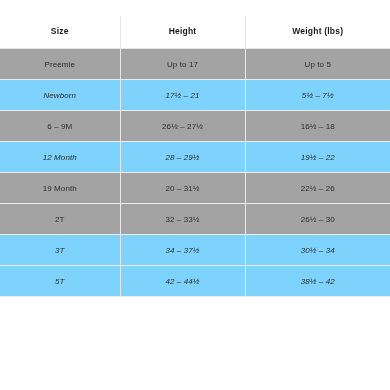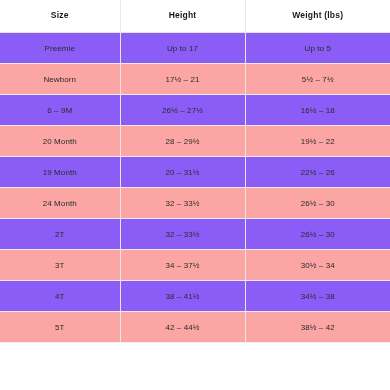--- a/index.html
+++ b/index.html
@@ -12,21 +12,21 @@
     background: #ffffff;
     font-family: "Liberation Sans", sans-serif;
     -webkit-font-smoothing: antialiased;
     overflow: hidden;
   }
 
   #size-chart {
     width: 390px;
     height: 390px;
     box-sizing: border-box;
-    padding-top: 0;
+    padding-top: 16px;
     background: #ffffff;
     position: relative;
   }
 
   table.chart-table {
     width: 390px;
     border-collapse: collapse;
     table-layout: fixed;
   }
 
@@ -58,24 +58,25 @@
     border-bottom: 1px solid #ececec;
     vertical-align: middle;
     letter-spacing: 0.1px;
     white-space: nowrap;
   }
   tbody td.cell-div-right {
     border-right: 1px solid #e8e8e8;
   }
 
   tbody tr.row-shaded td {
-    background: #fca5a5;
+    background: #7dd3fc;
+    font-style: italic;
   }
   tbody tr.row-plain td {
-    background: #8b5cf6;
+    background: #a3a3a3;
   }
 </style>
 </head>
 <body>
 
 <div id="size-chart">
   <table class="chart-table">
     <colgroup>
       <col class="col-size">
       <col class="col-height">
@@ -98,49 +99,39 @@
         <td class="cell-div-right">Newborn</td>
         <td class="cell-div-right">17½ – 21</td>
         <td>5½ – 7½</td>
       </tr>
       <tr class="row-plain">
         <td class="cell-div-right">6 – 9M</td>
         <td class="cell-div-right">26½ – 27½</td>
         <td>16½ – 18</td>
       </tr>
       <tr class="row-shaded">
-        <td class="cell-div-right">20 Month</td>
+        <td class="cell-div-right">12 Month</td>
         <td class="cell-div-right">28 – 29½</td>
         <td>19½ – 22</td>
       </tr>
       <tr class="row-plain">
         <td class="cell-div-right">19 Month</td>
         <td class="cell-div-right">20 – 31½</td>
         <td>22½ – 26</td>
-      </tr>
-      <tr class="row-shaded">
-        <td class="cell-div-right">24 Month</td>
-        <td class="cell-div-right">32 – 33½</td>
-        <td>26½ – 30</td>
       </tr>
       <tr class="row-plain">
         <td class="cell-div-right">2T</td>
         <td class="cell-div-right">32 – 33½</td>
         <td>26½ – 30</td>
       </tr>
       <tr class="row-shaded">
         <td class="cell-div-right">3T</td>
         <td class="cell-div-right">34 – 37½</td>
         <td>30½ – 34</td>
       </tr>
-      <tr class="row-plain">
-        <td class="cell-div-right">4T</td>
-        <td class="cell-div-right">38 – 41½</td>
-        <td>34½ – 38</td>
-      </tr>
       <tr class="row-shaded">
         <td class="cell-div-right">5T</td>
         <td class="cell-div-right">42 – 44½</td>
         <td>38½ – 42</td>
       </tr>
     </tbody>
   </table>
 </div>
 
 </body></html>

